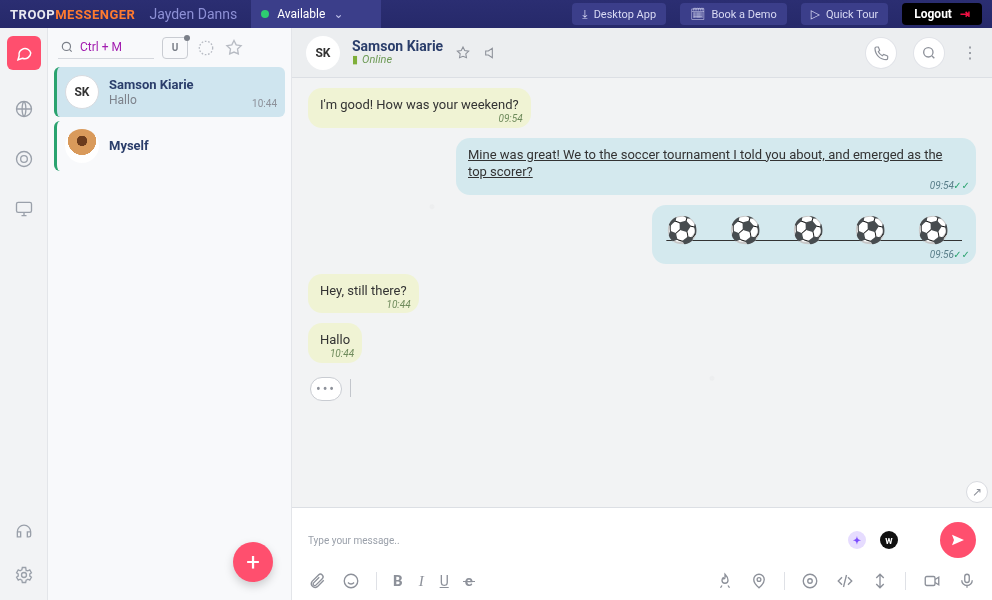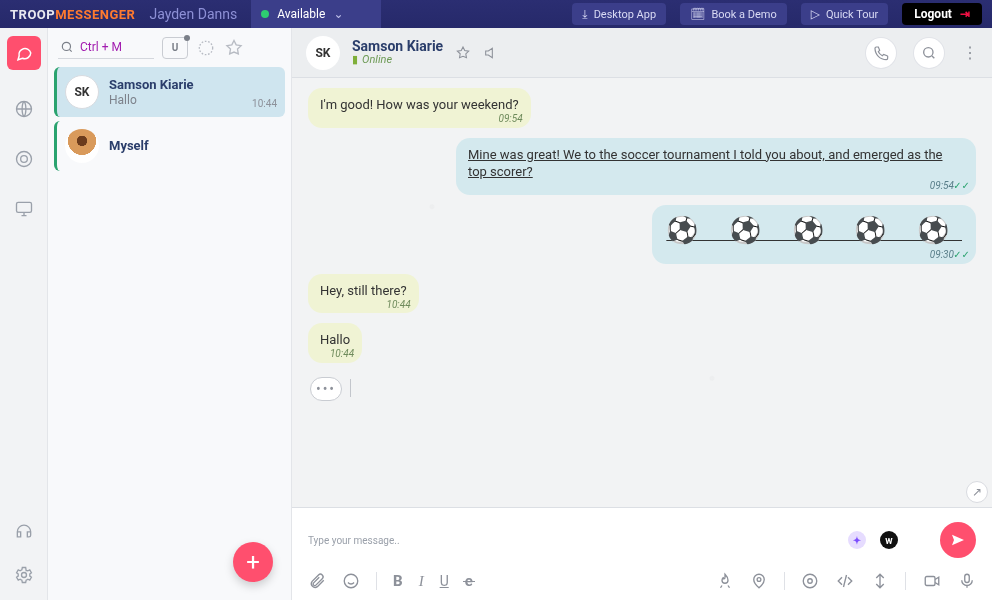--- a/index.html
+++ b/index.html
@@ -257,21 +257,21 @@
 
     <div class="msgs" id="msgs">
 
     <div class="row ">
           <div class="bubble in"><span>I'm good! How was your weekend?</span><span class="ts">09:54</span></div>
         </div>
         <div class="row right">
           <div class="bubble out"><span>Mine was great! We to the soccer tournament I told you about, and emerged as the top scorer?</span><span class="ts">09:54</span><span class="tick">✓✓</span></div>
         </div>
         <div class="row right">
-          <div class="bubble out emoji"><span class="soccer">⚽ ⚽ ⚽ ⚽ ⚽</span><span class="ts">09:30</span><span class="tick">✓✓</span></div>
+          <div class="bubble out emoji"><span class="soccer">⚽ ⚽ ⚽ ⚽ ⚽</span><span class="ts">09:56</span><span class="tick">✓✓</span></div>
         </div>
         <div class="row ">
           <div class="bubble in"><span>Hey, still there?</span><span class="ts">10:44</span></div>
         </div>
         <div class="row ">
           <div class="bubble in"><span>Hallo</span><span class="ts">10:44</span></div>
         </div>
         <div style="display: flex; align-items: center;">
           <div class="more-pill">•••</div>
           <span style="margin-left:8px;color:#c3c6cc;border-left:1px solid #c3c6cc;height:18px"></span>

